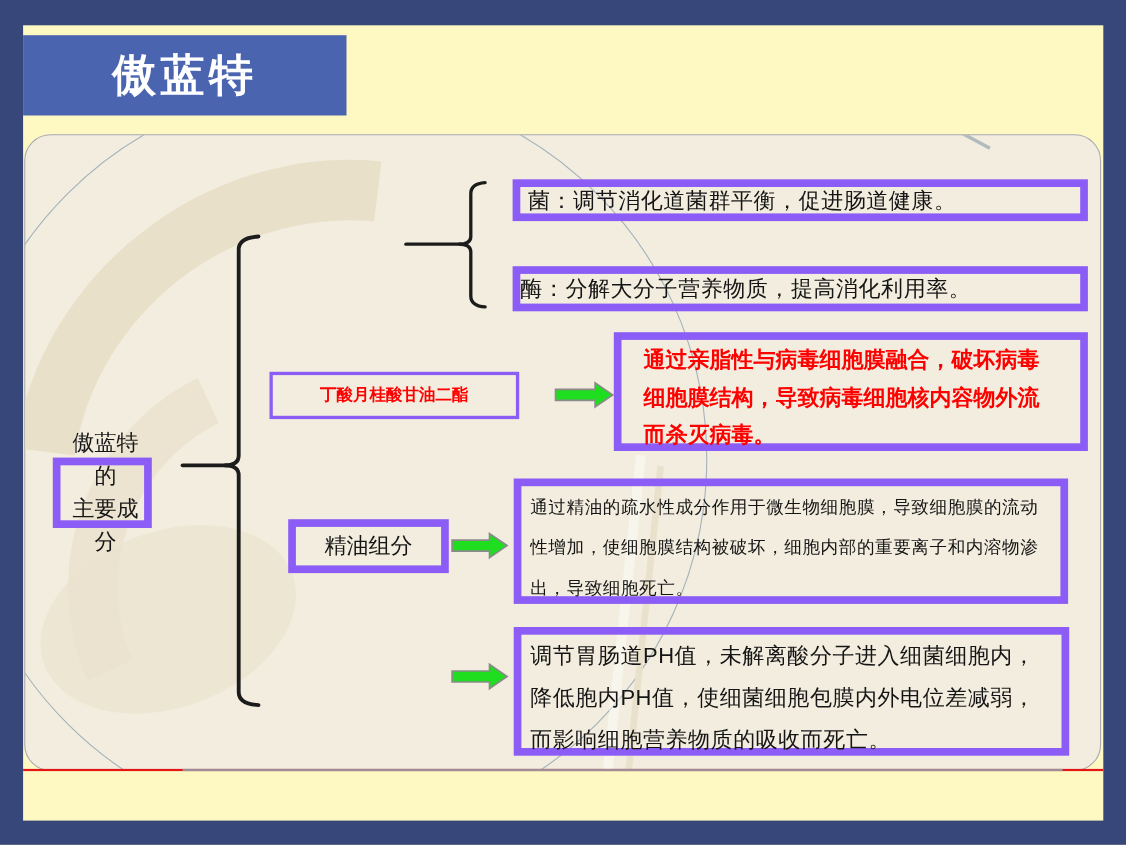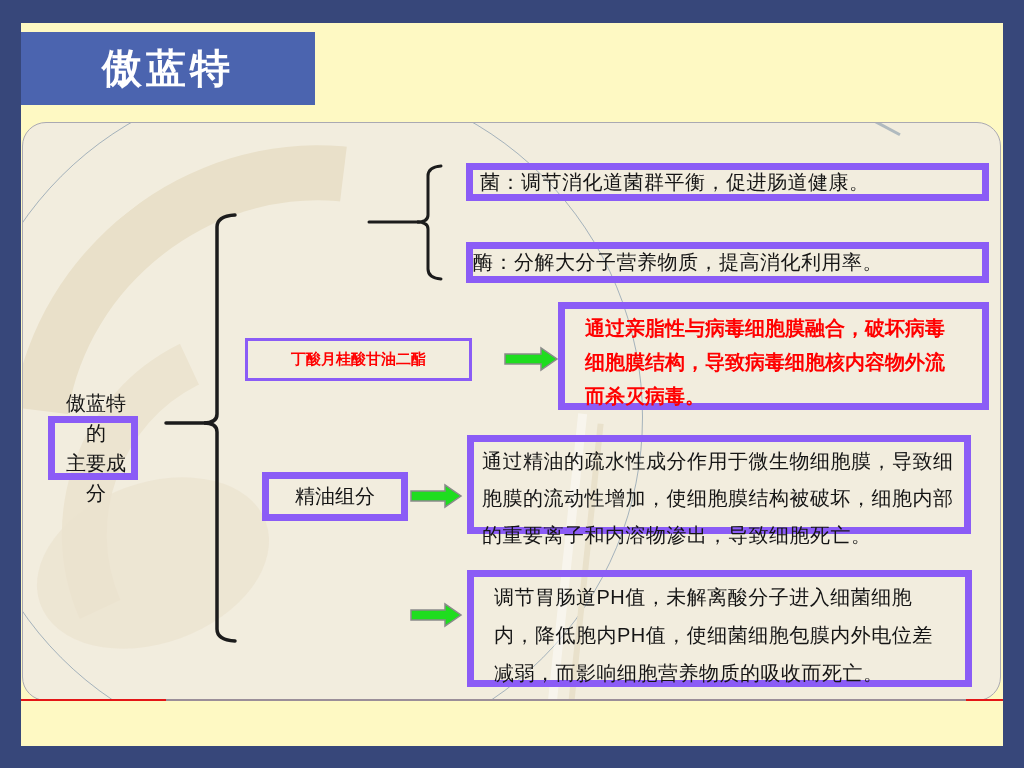--- a/index.html
+++ b/index.html
@@ -80,27 +80,27 @@
     left:224px;top:315px;width:227px;height:43px;
     border-width:3px;font-size:15px;font-weight:700;color:#ff0000;
   }
   .desc-virus{
     left:537px;top:279px;width:431px;height:108px;
     font-size:20px;font-weight:700;color:#ff0000;line-height:34px;
     padding:2px 20px;align-items:flex-start;display:block;
   }
   .node-oil{left:241px;top:449px;width:146px;height:49px;font-size:20px;}
   .desc-oil{
-    left:446px;top:412px;width:504px;height:99px;
-    font-size:20px;line-height:37px;padding:1px 8px;display:block;letter-spacing:.5px;
+    left:446px;top:412px;width:504px;height:114px;
+    font-size:16px;line-height:37px;padding:1px 8px;display:block;letter-spacing:.5px;
   }
   .node-acid{left:227px;top:572px;width:150px;height:40px;font-size:20px;}
   .desc-acid{
     left:446px;top:547px;width:505px;height:117px;
-    font-size:20px;line-height:38px;padding:1px 20px;display:block;letter-spacing:.5px;
+    font-size:20px;line-height:38px;padding:1px 8px;display:block;letter-spacing:.5px;
   }
   .accent-line{position:absolute;left:0;top:676px;width:982px;height:2px;background:#e41616;}
   .accent-line-gray{position:absolute;left:145px;top:676px;width:800px;height:2px;background:#9b8f99;}
 </style>
 </head>
 <body>
 
 <div class="slide">
 
   <div class="panel">

